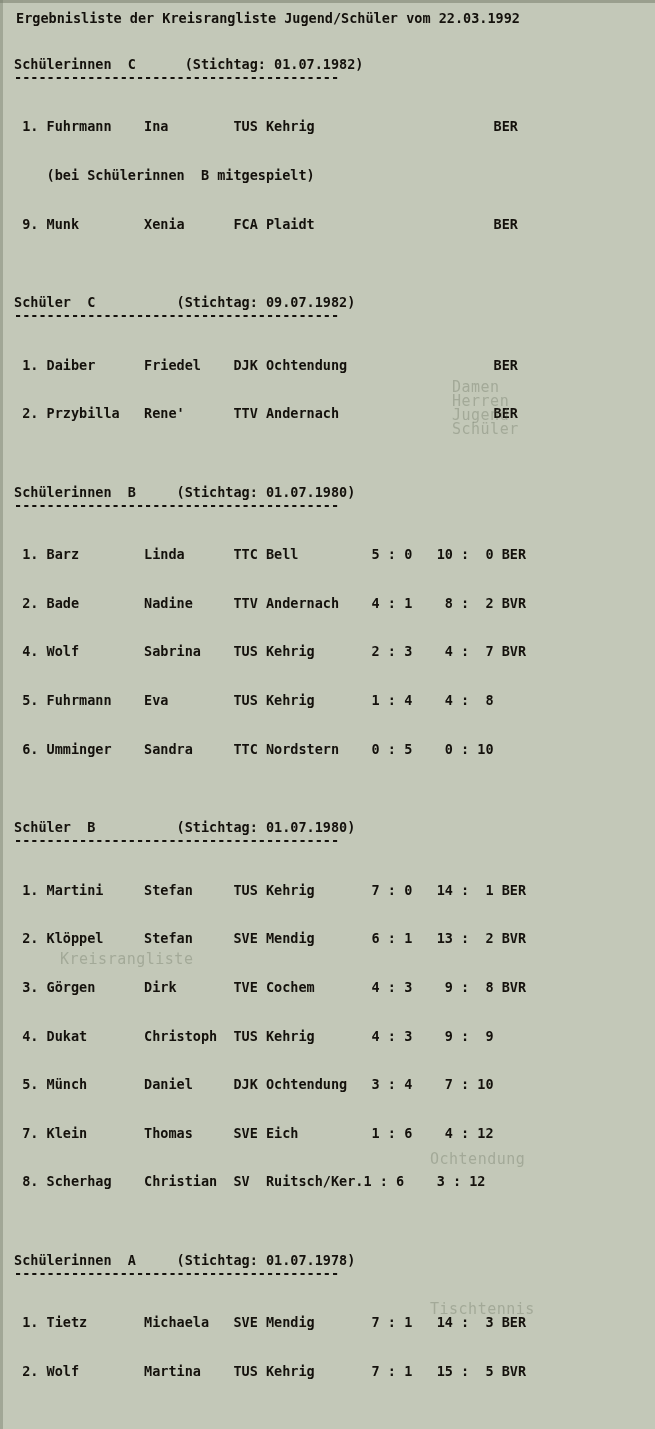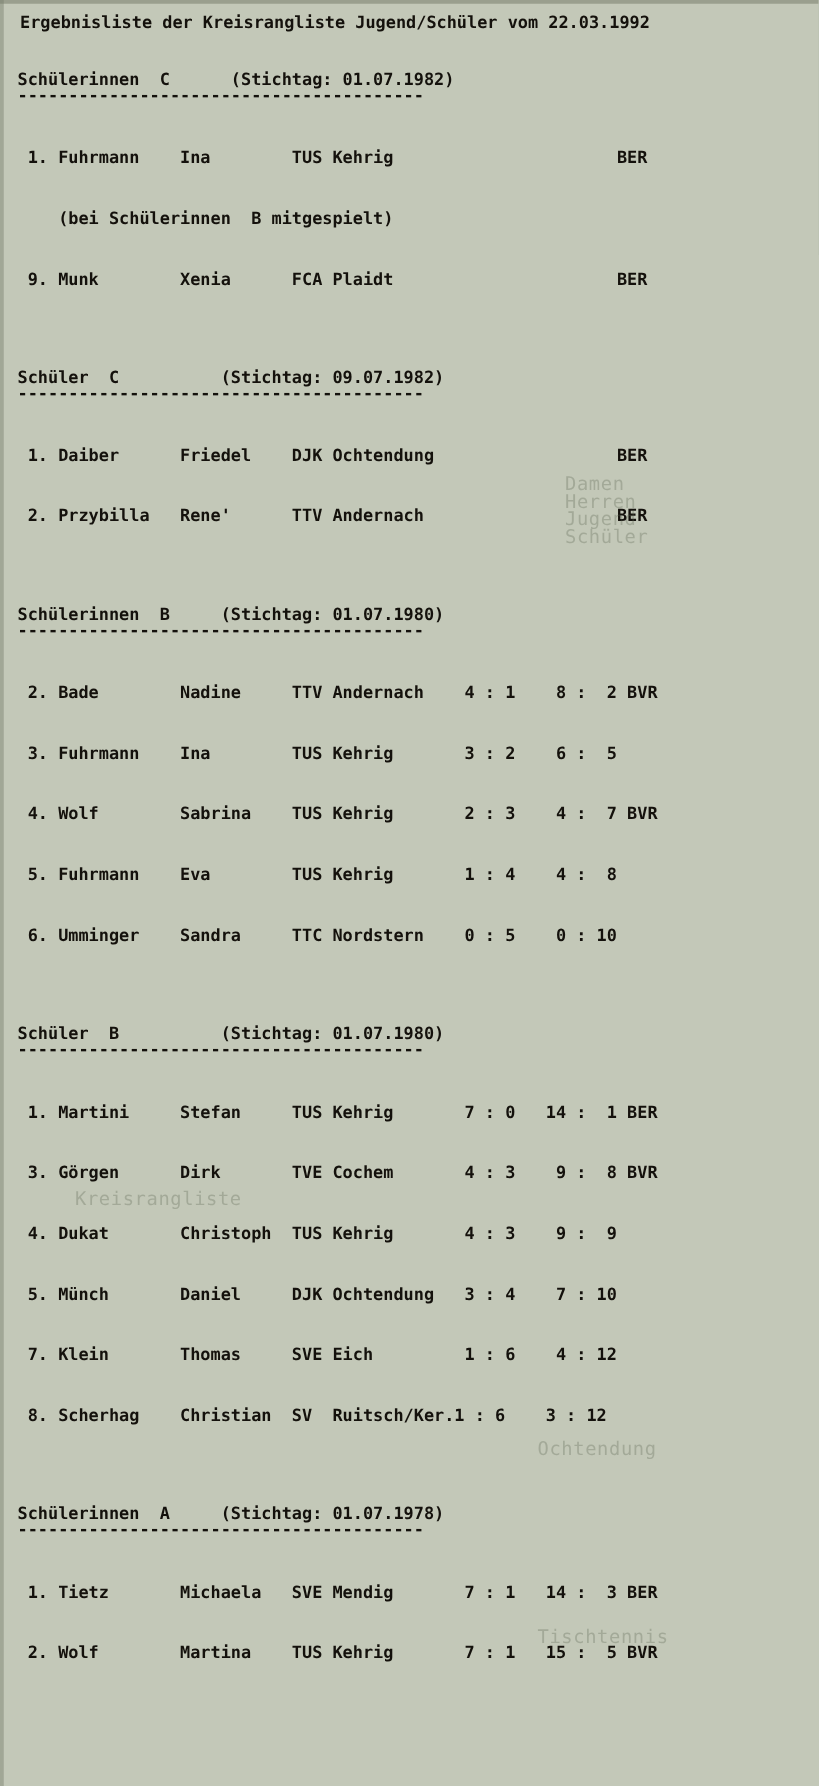--- a/index.html
+++ b/index.html
@@ -107,33 +107,34 @@
       <div class="rows">
         <div class="row"> 1. Daiber      Friedel    DJK Ochtendung                  BER</div>
         <div class="row"> 2. Przybilla   Rene'      TTV Andernach                   BER</div>
       </div>
     </div>
 
     <div class="section">
       <div class="sec-head">Schülerinnen  B     (Stichtag: 01.07.1980)</div>
       <div class="rule">----------------------------------------</div>
       <div class="rows">
+        <div class="row"> 1. Barz        Linda      TTC Bell         5 : 0   10 :  0 BER</div>
         <div class="row"> 2. Bade        Nadine     TTV Andernach    4 : 1    8 :  2 BVR</div>
-        <div class="row"> 3. Fuhrmann    Ina        TUS Kehrig       3 : 2    6 :  5</div>
         <div class="row"> 4. Wolf        Sabrina    TUS Kehrig       2 : 3    4 :  7 BVR</div>
         <div class="row"> 5. Fuhrmann    Eva        TUS Kehrig       1 : 4    4 :  8</div>
         <div class="row"> 6. Umminger    Sandra     TTC Nordstern    0 : 5    0 : 10</div>
       </div>
     </div>
 
     <div class="section">
       <div class="sec-head">Schüler  B          (Stichtag: 01.07.1980)</div>
       <div class="rule">----------------------------------------</div>
       <div class="rows">
         <div class="row"> 1. Martini     Stefan     TUS Kehrig       7 : 0   14 :  1 BER</div>
+        <div class="row"> 2. Klöppel     Stefan     SVE Mendig       6 : 1   13 :  2 BVR</div>
         <div class="row"> 3. Görgen      Dirk       TVE Cochem       4 : 3    9 :  8 BVR</div>
         <div class="row"> 4. Dukat       Christoph  TUS Kehrig       4 : 3    9 :  9</div>
         <div class="row"> 5. Münch       Daniel     DJK Ochtendung   3 : 4    7 : 10</div>
         <div class="row"> 7. Klein       Thomas     SVE Eich         1 : 6    4 : 12</div>
         <div class="row"> 8. Scherhag    Christian  SV  Ruitsch/Ker.1 : 6    3 : 12</div>
       </div>
     </div>
 
     <div class="section">
       <div class="sec-head">Schülerinnen  A     (Stichtag: 01.07.1978)</div>

